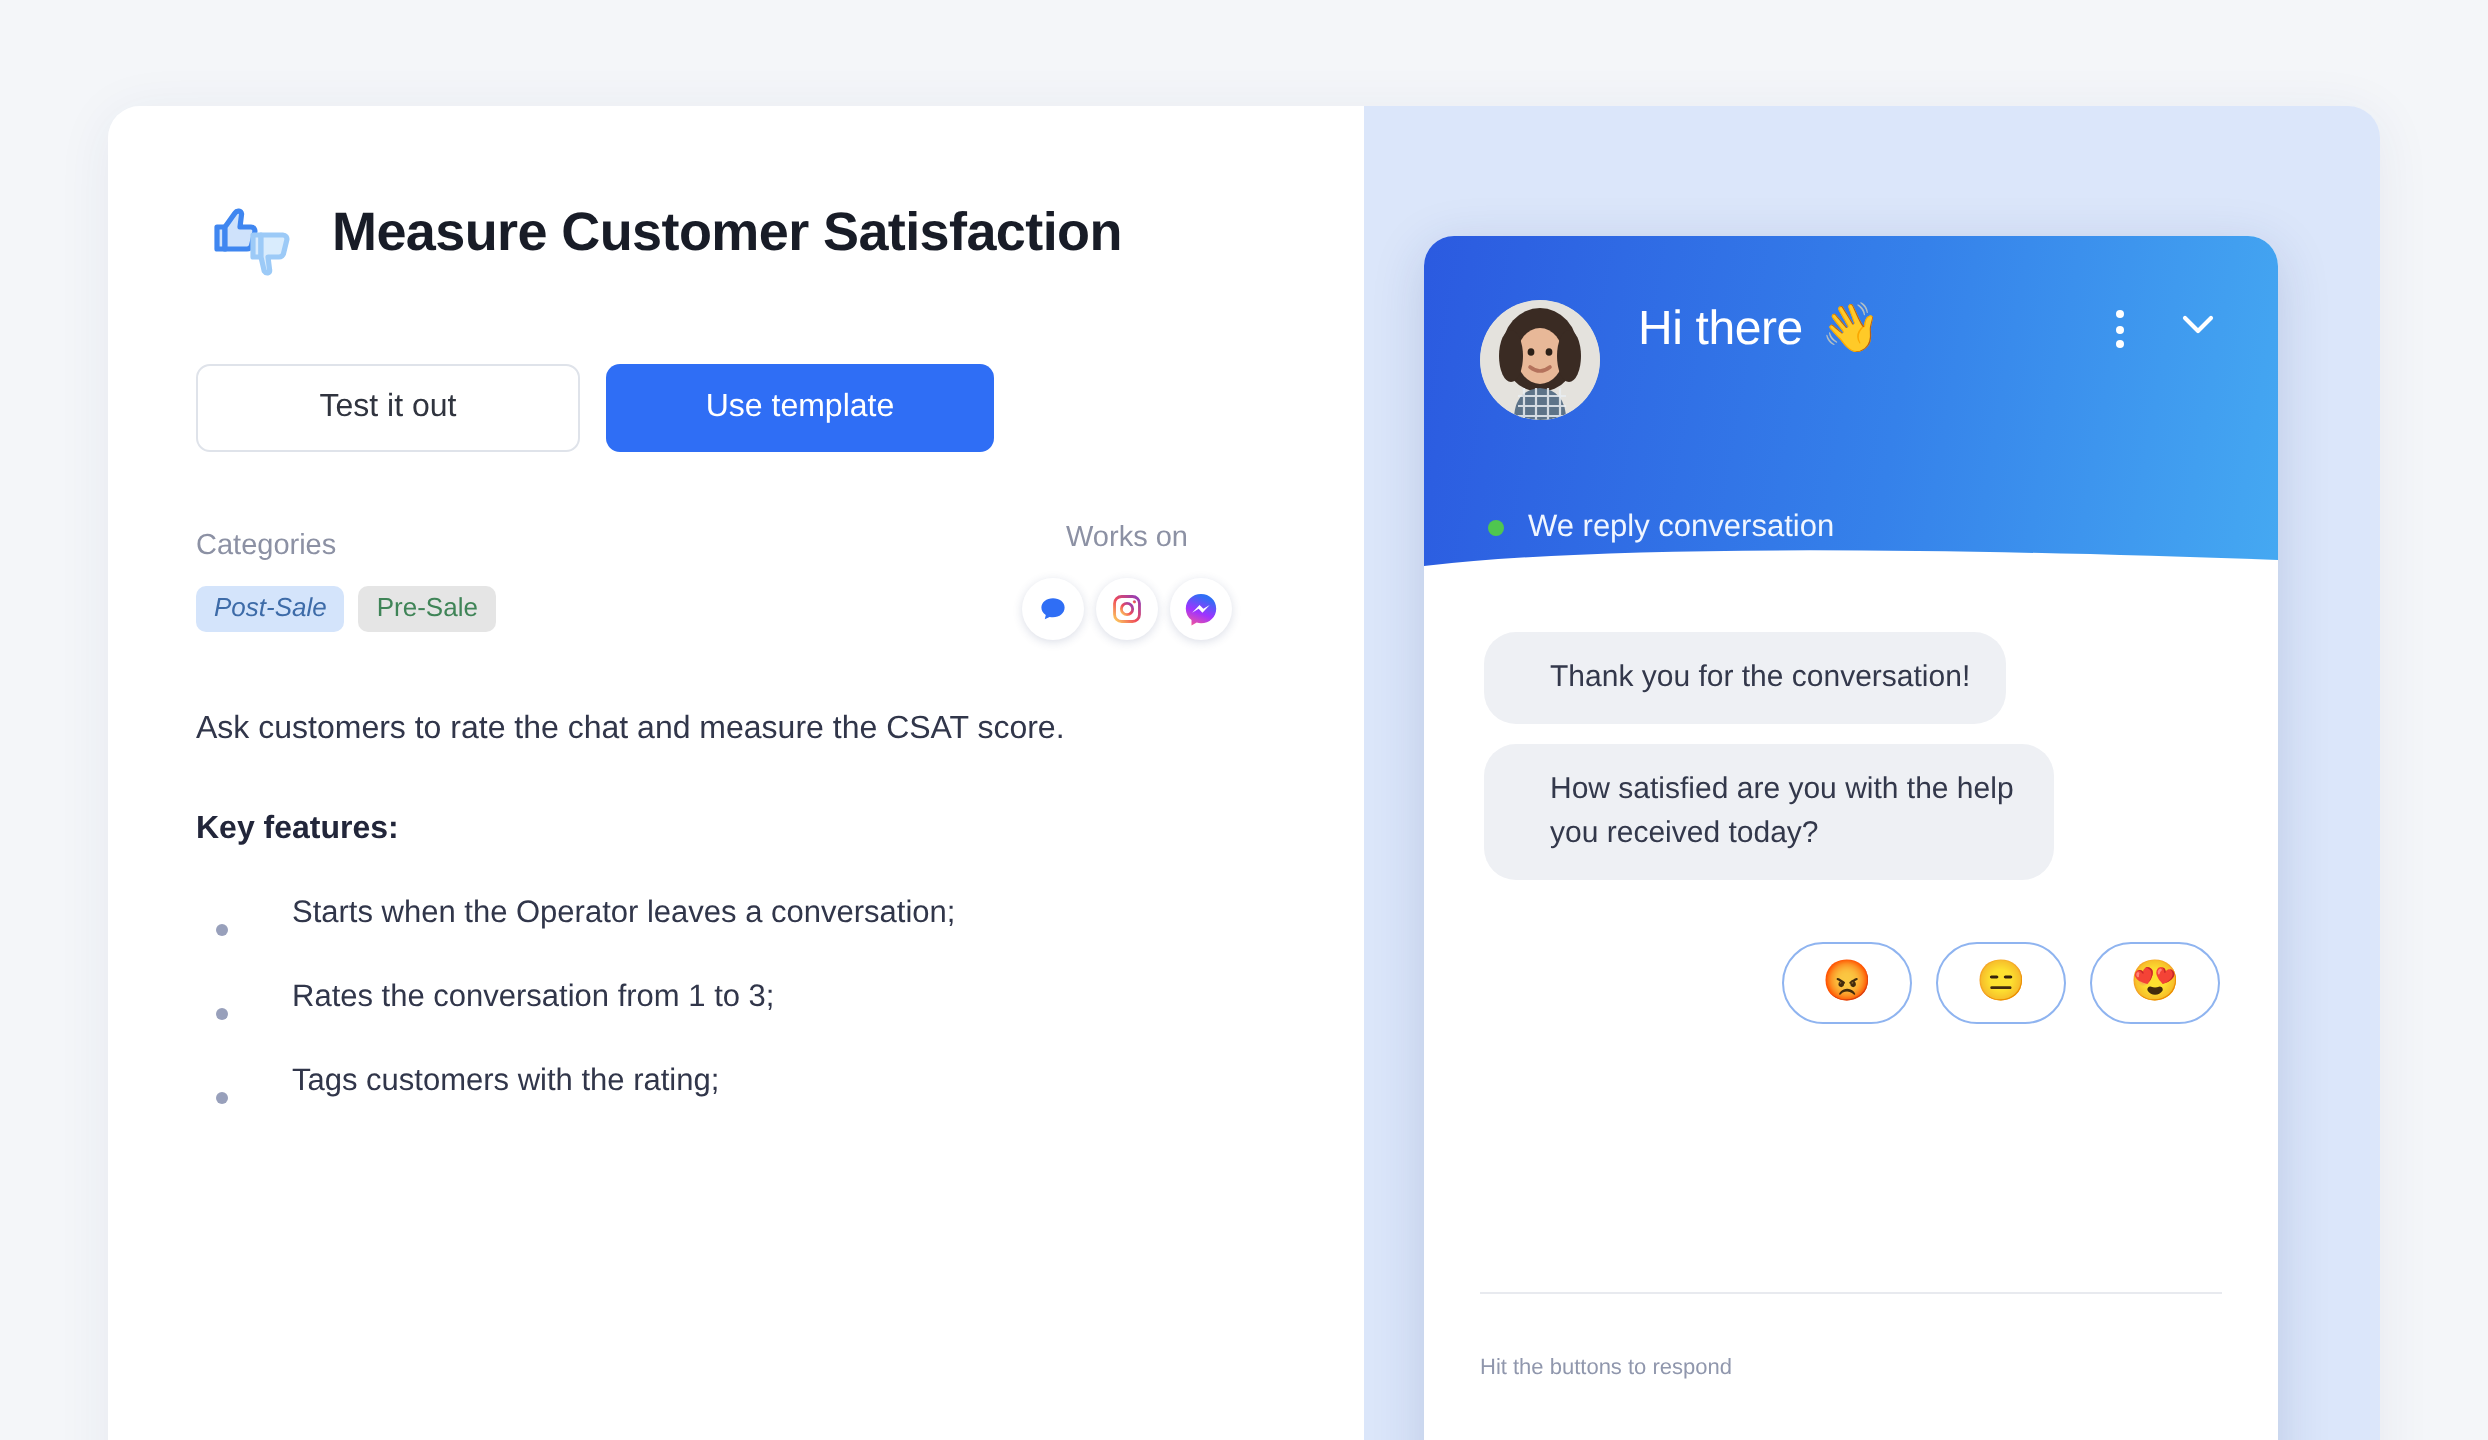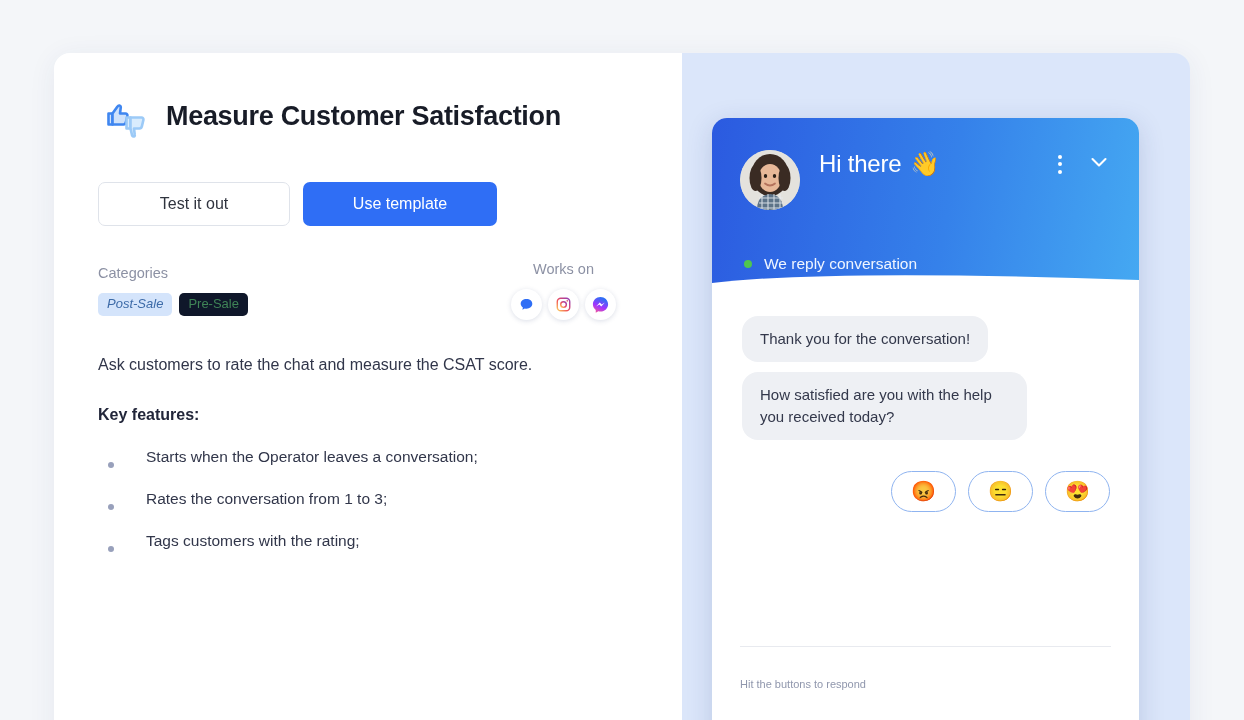--- a/index.html
+++ b/index.html
@@ -114,21 +114,21 @@
 
   .tags { display: flex; gap: 7px; }
 
   .tag {
     font-size: 13px;
     padding: 4px 9px 5px 9px;
     border-radius: 5px;
     line-height: 1.15;
   }
   .tag-blue  { background: #d4e4fb; color: #3d6ba8; font-style: italic; }
-  .tag-green { background: #0f172a; color: #3f8457; }
+  .tag-green { background: #e5e5e5; color: #3f8457; }
 
   .works-col { text-align: center; padding-right: 22px; }
 
   .channels { display: flex; gap: 6px; }
 
   .channel {
     width: 31px;
     height: 31px;
     border-radius: 50%;
     background: #ffffff;
@@ -280,21 +280,21 @@
     padding: 22px 26px 0 30px;
     height: 352px;
   }
 
   .msg {
     background: #eef0f4;
     color: #33384b;
     font-size: 15px;
     line-height: 1.42;
     border-radius: 16px;
-    padding: 12px 18px 13px 18px;
+    padding: 12px 18px 13px 33px;
     display: inline-block;
     max-width: 285px;
     margin-bottom: 10px;
   }
 
   .quick-replies {
     display: flex;
     justify-content: flex-end;
     gap: 12px;
     margin-top: 21px;

